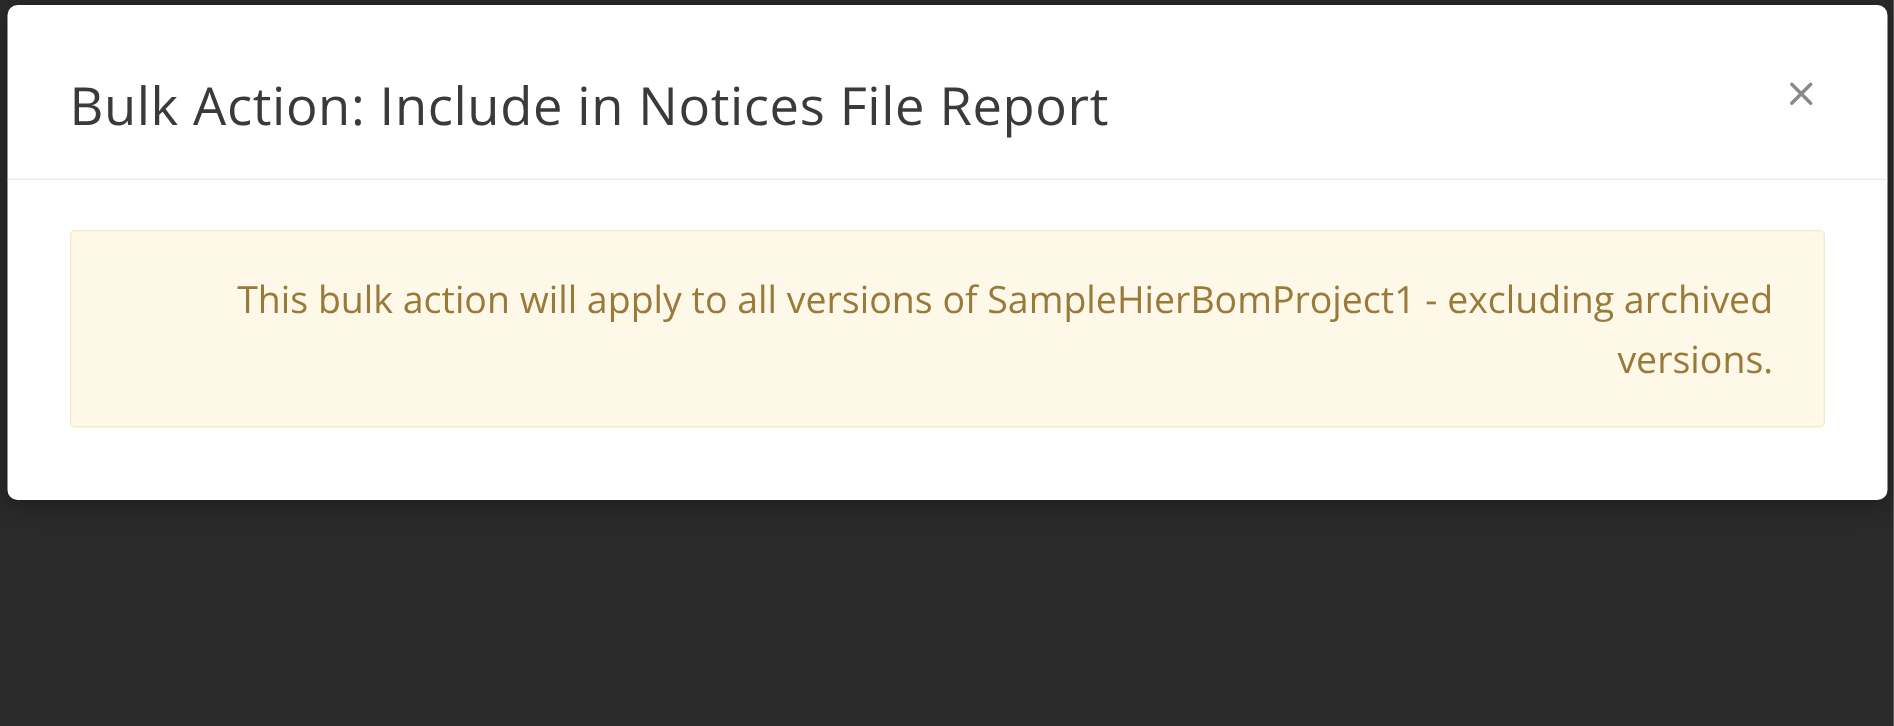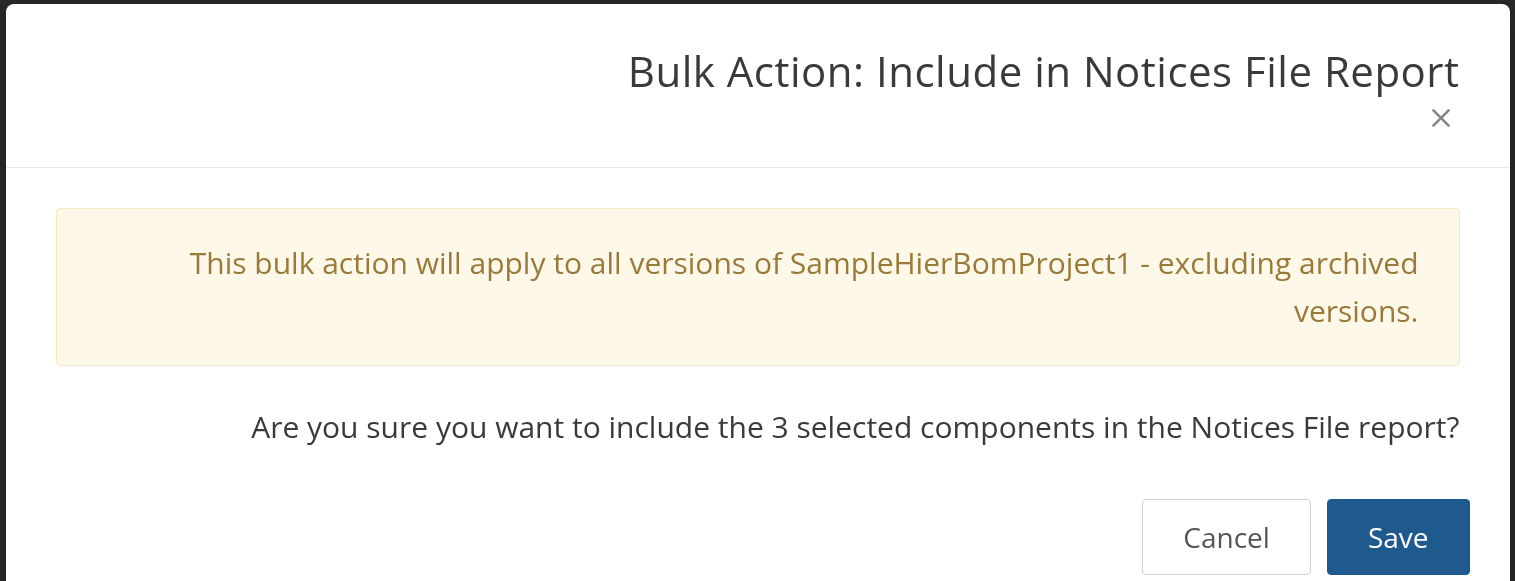--- a/index.html
+++ b/index.html
@@ -28,25 +28,24 @@
     }
     .modal {
       background: #ffffff;
       width: 1504px;
       border-radius: 8px;
       box-shadow: 0 4px 20px rgba(0,0,0,0.3);
       overflow: hidden;
     }
     .modal-header {
       display: flex;
-      align-items: flex-end;
+      align-items: flex-start;
       justify-content: space-between;
-      padding: 38px 50px 30px 50px;
+      padding: 52px 50px 30px 50px;
       border-bottom: 1px solid #e8e8e8;
-      flex-direction: column;
     }
     .modal-title {
       font-size: 42px;
       font-weight: 400;
       color: #3a3a3a;
       letter-spacing: 0.5px;
     }
     .close-btn {
       background: none;
       border: none;
@@ -120,20 +119,15 @@
         <svg viewBox="0 0 24 24" fill="none" stroke="currentColor" stroke-width="2.5" stroke-linecap="round">
           <line x1="5" y1="5" x2="19" y2="19"></line>
           <line x1="19" y1="5" x2="5" y2="19"></line>
         </svg>
       </button>
     </div>
     <div class="modal-body">
       <div class="warning-box">
         <p class="warning-text">This bulk action will apply to all versions of SampleHierBomProject1 - excluding archived versions.</p>
       </div>
-      <p class="confirm-text">Are you sure you want to include the 3 selected components in the Notices File report?</p>
-    </div>
-    <div class="modal-footer">
-      <button class="btn btn-cancel">Cancel</button>
-      <button class="btn btn-save">Save</button>
     </div>
   </div>
 </div>
 
 </body></html>

